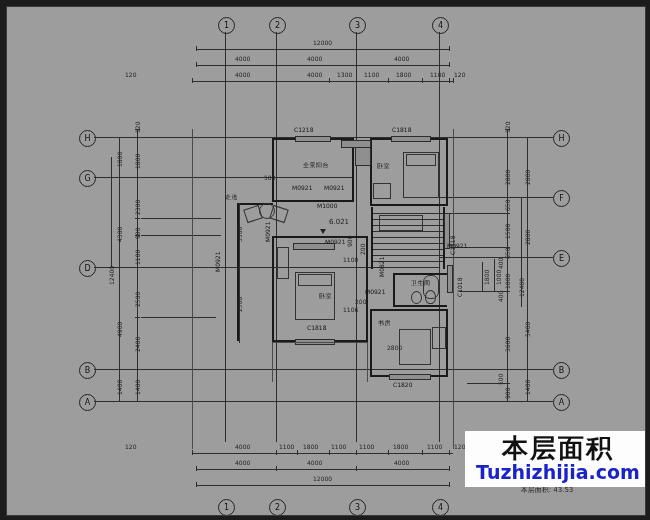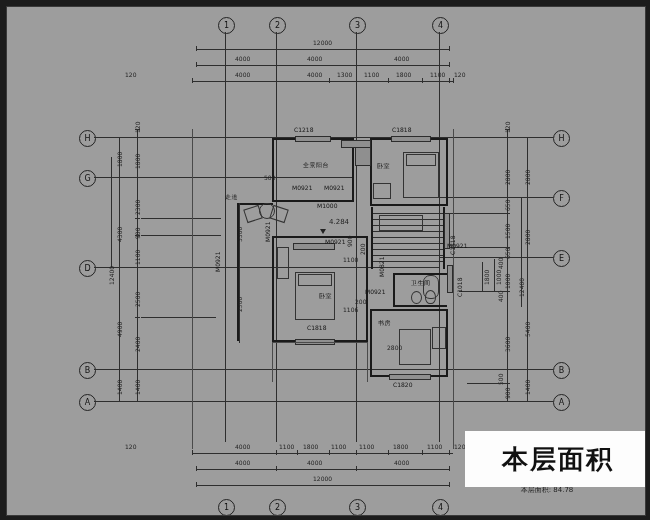--- a/index.html
+++ b/index.html
@@ -245,21 +245,21 @@
   <div class="furn" style="left:252px;top:196px;width:14px;height:14px;border-radius:50%;"></div>
   <div class="furn" style="left:238px;top:200px;width:14px;height:12px;transform:rotate(-18deg);"></div>
   <div class="furn" style="left:264px;top:200px;width:14px;height:12px;transform:rotate(18deg);"></div>
   <div class="room" style="left:218px;top:186px;">走道</div>
 
   <div class="ln vl" style="left:232px;top:196px;height:140px;"></div>
   <div class="dimv" style="left:230px;top:235px;">3300</div>
   <div class="dimv" style="left:230px;top:305px;">2500</div>
 
   <div class="ar" style="left:313px;top:222px;"></div>
-  <div class="dim" style="left:322px;top:212px;font-size:7px;">4.284</div>
+  <div class="dim" style="left:322px;top:212px;font-size:7px;">6.021</div>
 
   <div class="wall" style="left:364px;top:200px;width:2px;height:62px;"></div>
   <div class="wall" style="left:436px;top:200px;width:2px;height:62px;"></div>
   <div class="ln hl" style="left:366px;top:206px;width:70px;"></div>
   <div class="ln hl" style="left:366px;top:212px;width:70px;"></div>
   <div class="ln hl" style="left:366px;top:218px;width:70px;"></div>
   <div class="ln hl" style="left:366px;top:224px;width:70px;"></div>
   <div class="ln hl" style="left:366px;top:230px;width:70px;"></div>
   <div class="ln hl" style="left:366px;top:236px;width:70px;"></div>
   <div class="ln hl" style="left:366px;top:242px;width:70px;"></div>
@@ -345,21 +345,22 @@
   <div class="tick" style="left:442px;top:475px;"></div>
 
   <div class="bub" style="left:211px;top:492px;">1</div>
   <div class="bub" style="left:262px;top:492px;">2</div>
   <div class="bub" style="left:342px;top:492px;">3</div>
   <div class="bub" style="left:425px;top:492px;">4</div>
 
   <div id="titleblock">
     <div class="t1">三层平面图 1:100</div>
     <div class="rule"></div>
-    <div class="t2">本层面积: 84.78</div>
+    <div class="t2">本层面积: 43.53</div>
   </div>
 
   <div id="wm">
     <div class="cn">本层面积</div>
+    <div class="en">Tuzhizhijia.com</div>
   </div>
 
  </div>
 </div>
 
 </body></html>

